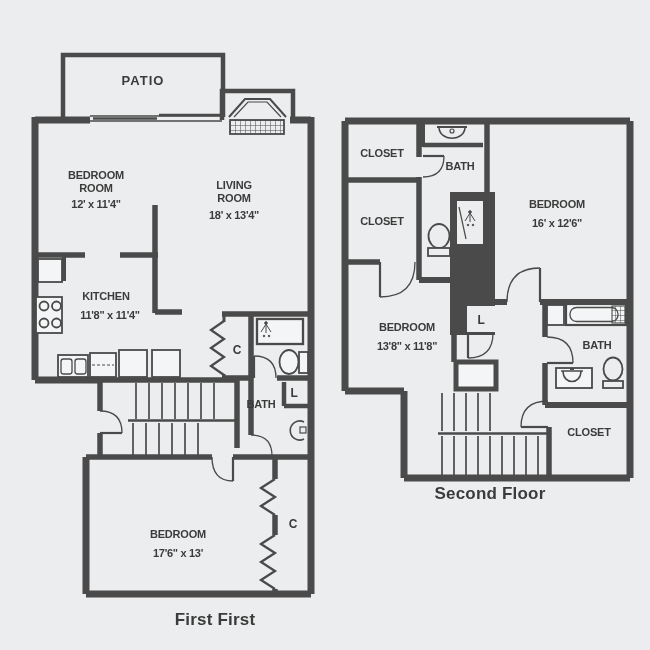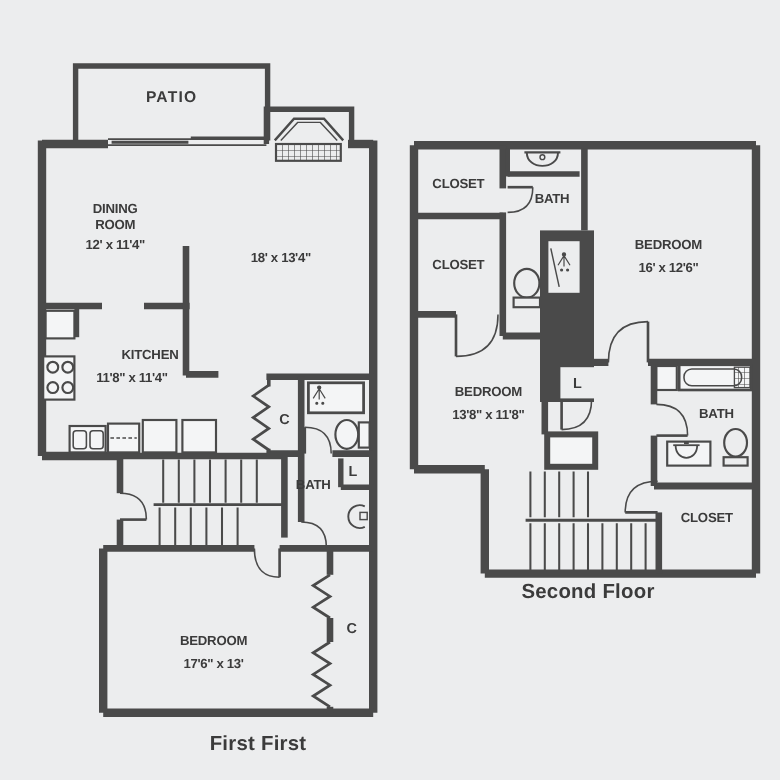--- a/index.html
+++ b/index.html
@@ -229,24 +229,25 @@
       <path d="M493,298 Q493,323 468,323" stroke-width="1.3"></path>
       <path d="M547,328 H573" stroke-width="2.2"></path>
       <path d="M573,328 Q573,302 547,302" stroke-width="1.3"></path>
       <path d="M548,392 H521" stroke-width="2.2"></path>
       <path d="M521,392 Q521,366 548,366" stroke-width="1.3"></path>
     </g>
   </g>
 </svg>
 
   <div class="lbl patio" style="left:143px;top:46px">PATIO</div>
-  <div class="lbl wrap" style="left:96px;top:147px">DINING ROOM</div>
+  <div class="lbl wrap" style="left:96px;top:147px">BEDROOM ROOM</div>
   <div class="lbl dims" style="left:96px;top:170px">12' x 11'4"</div>
+  <div class="lbl wrap" style="left:234px;top:157px">LIVING ROOM</div>
   <div class="lbl dims" style="left:234px;top:181px">18' x 13'4"</div>
-  <div class="lbl" style="left:125px;top:262px">KITCHEN</div>
+  <div class="lbl" style="left:106px;top:262px">KITCHEN</div>
   <div class="lbl dims" style="left:110px;top:281px">11'8" x 11'4"</div>
   <div class="lbl" style="left:261px;top:370px">BATH</div>
   <div class="lbl small" style="left:237px;top:315px">C</div>
   <div class="lbl small" style="left:294px;top:358px">L</div>
   <div class="lbl" style="left:178px;top:500px">BEDROOM</div>
   <div class="lbl dims" style="left:178px;top:519px">17'6" x 13'</div>
   <div class="lbl small" style="left:293px;top:489px">C</div>
   <div class="lbl caption" style="left:215px;top:585px">First First</div>
 
   <div class="lbl" style="left:382px;top:119px">CLOSET</div>

